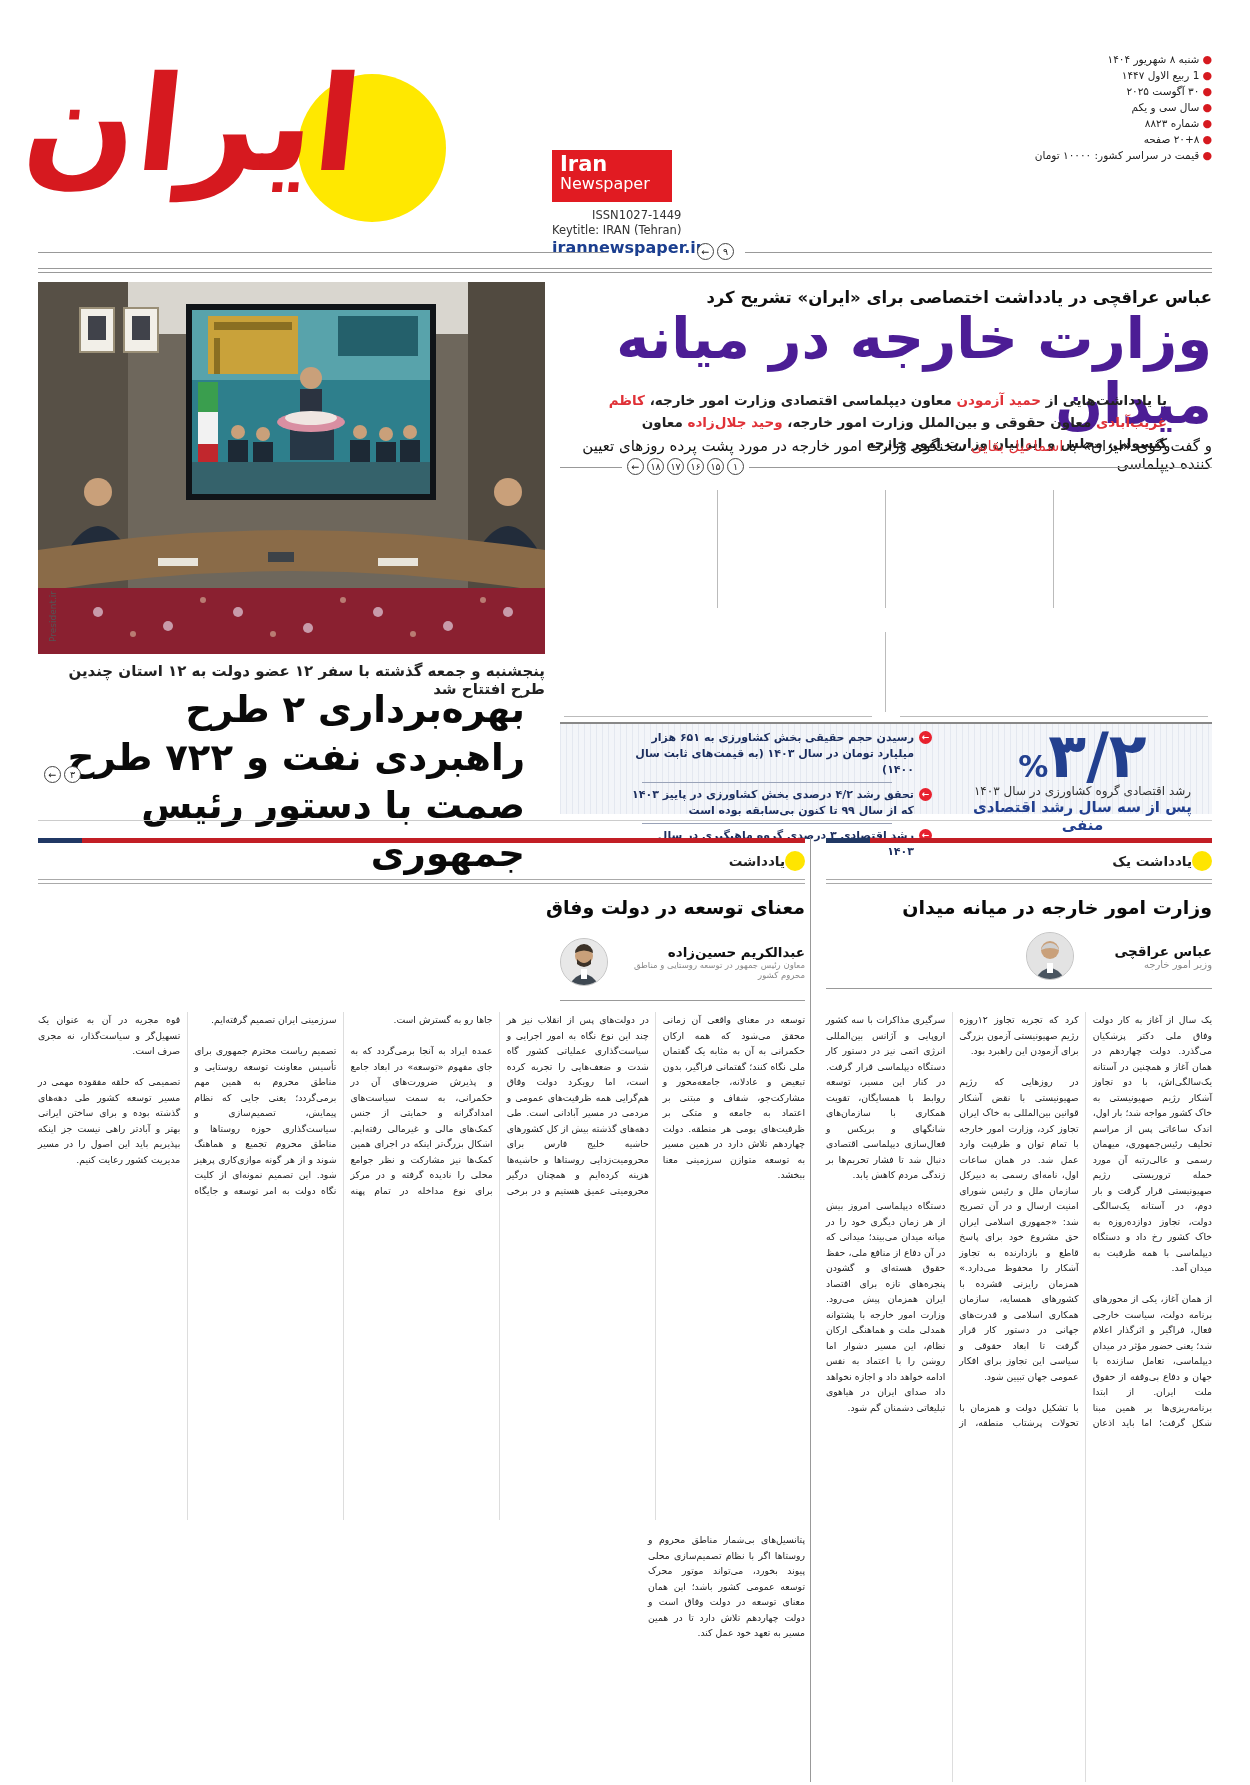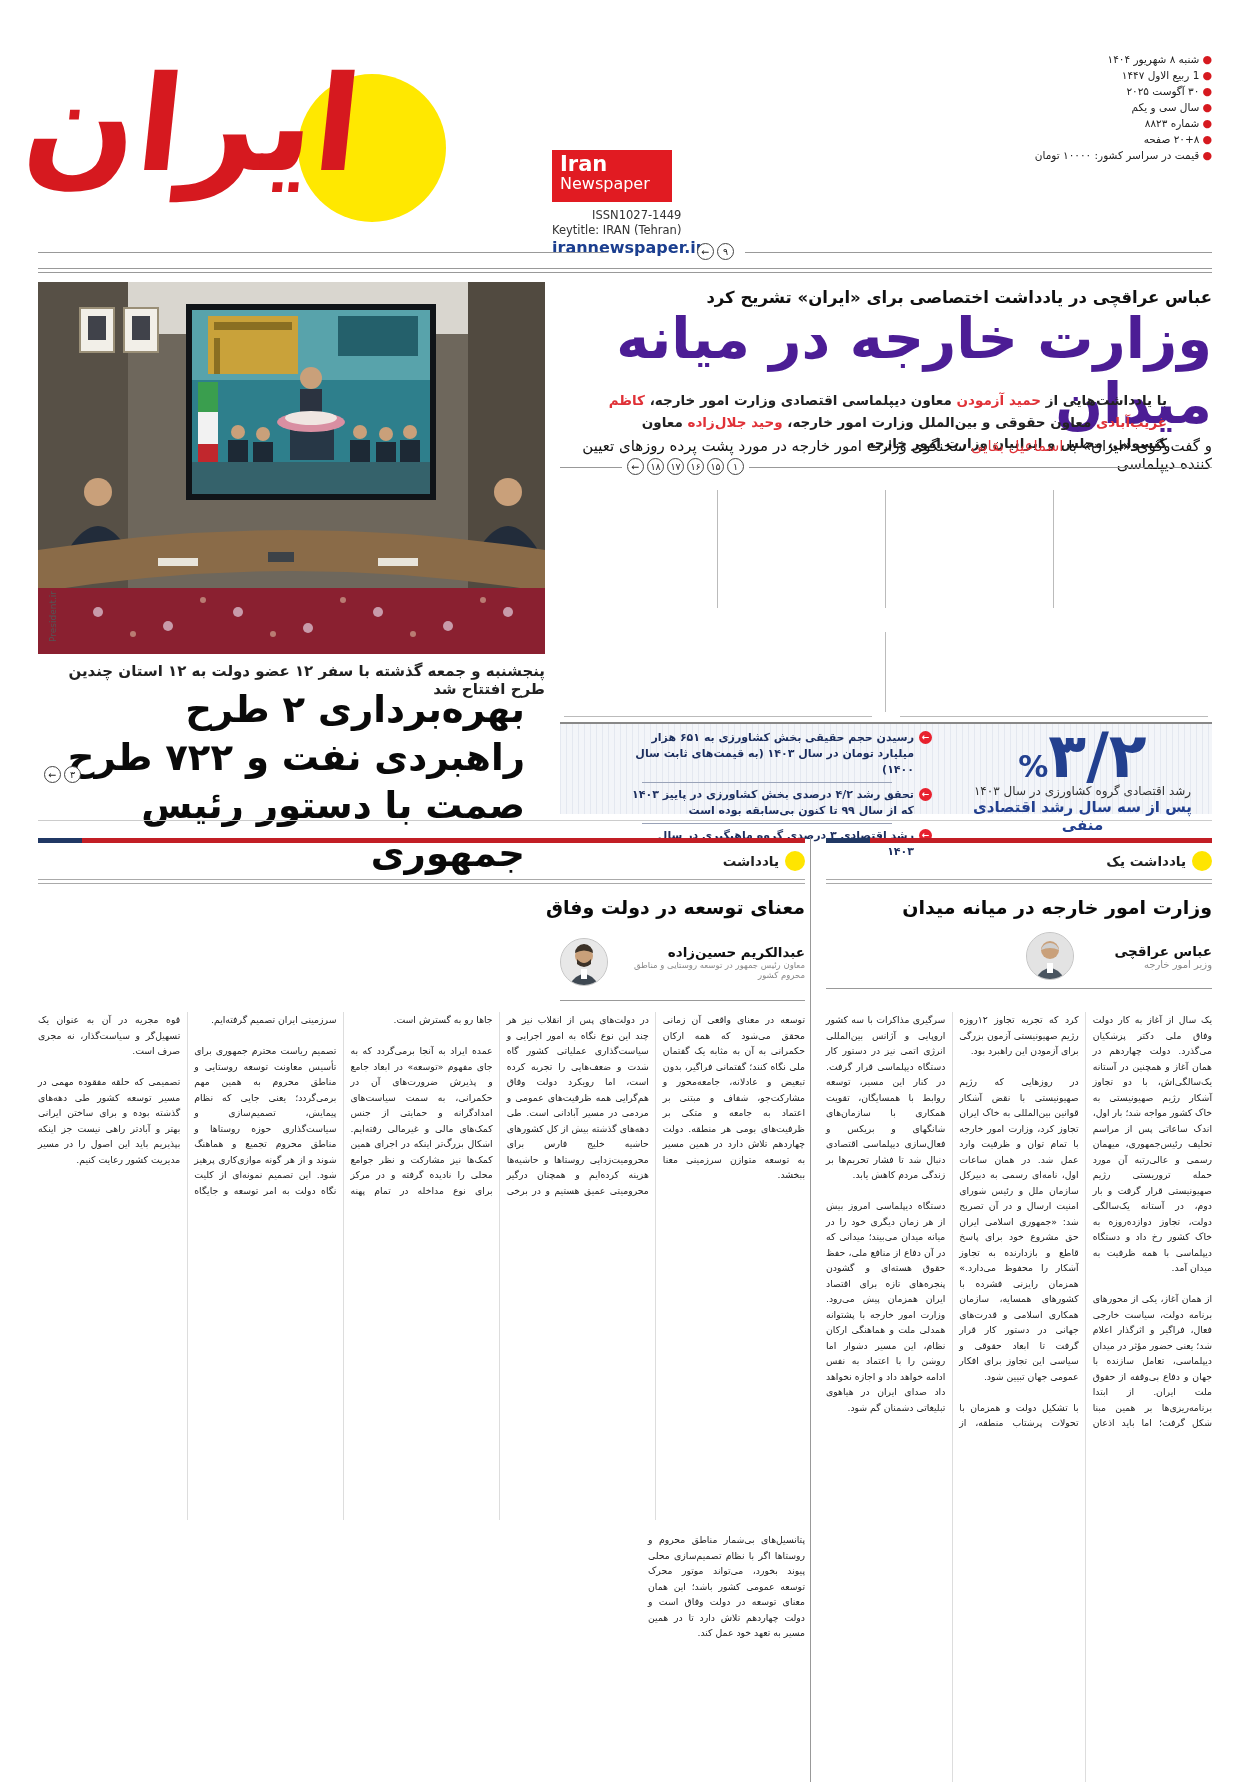--- a/index.html
+++ b/index.html
@@ -44,21 +44,21 @@
   .bicon{flex:0 0 13px;width:13px;height:13px;border-radius:50%;background:#e8212e;color:#fff;font-size:9px;
          display:flex;align-items:center;justify-content:center;margin-top:1px;}
   .bsep{border-top:1px solid #9aa3b8;margin:4px 40px 4px 10px;}
   
   .ps-kicker{font-size:15px;font-weight:bold;color:#222;}
   .ps-headline{font-size:37px;font-weight:900;color:#0a0a0a;line-height:1.3;}
   .credit{position:absolute;transform:rotate(-90deg);transform-origin:left top;font-size:9px;color:#555;direction:ltr;}
   
   .note-bar{height:5px;background:#c21e25;position:relative;}
   .note-bar .blue{position:absolute;left:0;top:0;height:5px;width:44px;background:#203864;}
-  .note-label{display:flex;align-items:center;gap:6px;direction:rtl;font-size:13.5px;font-weight:bold;color:#222;}
+  .note-label{display:flex;align-items:center;direction:rtl;font-size:13.5px;font-weight:bold;color:#222;}
   .ycirc{width:20px;height:20px;border-radius:50%;background:#ffe500;}
   .dbl{border-top:1px solid #aaa;border-bottom:1px solid #aaa;height:3px;}
   .note-headline{font-size:19px;font-weight:900;color:#0a0a0a;text-align:right;}
   .author{display:flex;align-items:center;gap:8px;direction:rtl;}
   .avatar{width:46px;height:46px;border-radius:50%;background:#dcdcdc;overflow:hidden;flex:0 0 46px;border:1px solid #c6c6c6;}
   .aname{font-size:13.5px;font-weight:bold;color:#111;}
   .atitle{font-size:10px;color:#888;}
   .body-cols{font-size:9.3px;color:#222;line-height:1.67;text-align:justify;white-space:pre-line;
              column-gap:14px;column-rule:1px solid #ddd;}
   .cols3{column-count:3;}

